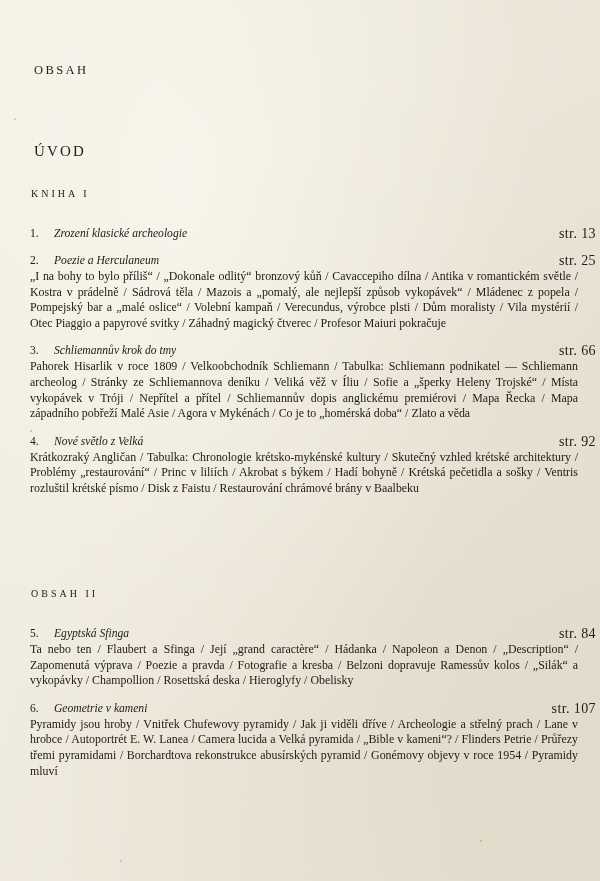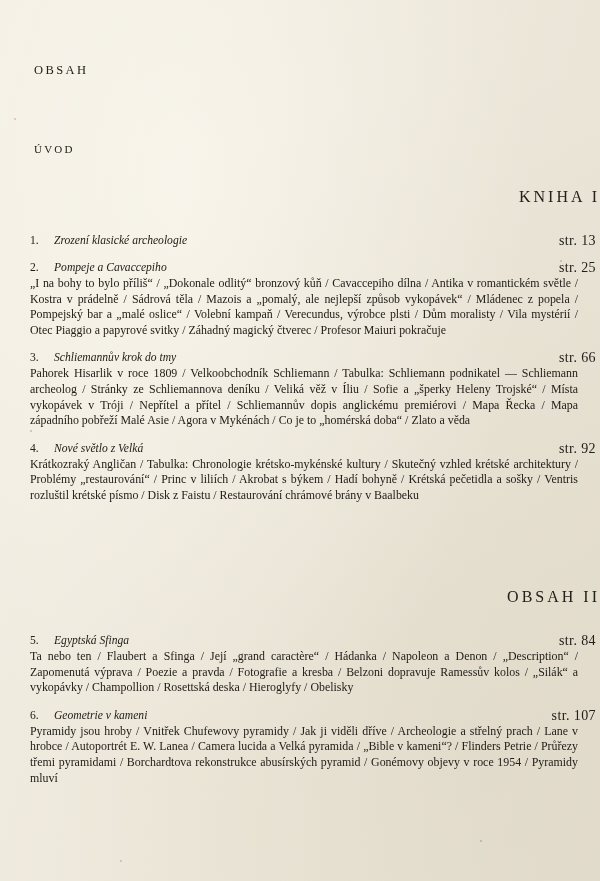--- a/index.html
+++ b/index.html
@@ -42,28 +42,27 @@
     left: 34px;
     top: 63px;
     font-size: 12.5px;
     letter-spacing: 2.4px;
     font-family: "Liberation Serif", serif;
   }
   .heading-uvod {
     position: absolute;
     left: 34px;
     top: 143px;
-    font-size: 11px;
+    font-size: 15px;
     letter-spacing: 2.2px;
   }
   .book-heading {
-    font-size: 16px;
+    font-size: 10px;
     letter-spacing: 3.0px;
-    margin: 0 0 0 16px;
-    text-align: right;
+    margin: 0 0 0 31px;
   }
   .entries {
     margin: 0;
   }
   .entry {
     position: relative;
     margin: 0 0 0 0;
     padding: 0 22px 0 54px;
   }
   .entry-title-line {
@@ -127,21 +126,21 @@
         <div class="entry-title-line">
           <span class="entry-num">1.</span>
           <span>Zrození klasické archeologie</span>
           <span class="entry-page">str. 13</span>
         </div>
       </div>
 
       <div class="entry" style="margin-top:12px;">
         <div class="entry-title-line">
           <span class="entry-num">2.</span>
-          <span>Pompeje a Cavaccepiho</span>
+          <span>Poezie a Herculaneum</span>
           <span class="entry-page">str. 25</span>
         </div>
         <div class="entry-body">„I na bohy to bylo příliš“ / „Dokonale odlitý“ bronzový kůň / Cavaccepiho dílna / Antika v romantickém světle / Kostra v prádelně / Sádrová těla / Mazois a „pomalý, ale nejlepší způsob vykopávek“ / Mládenec z popela / Pompejský bar a „malé oslice“ / Volební kampaň / Verecundus, výrobce plsti / Dům moralisty / Vila mystérií / Otec Piaggio a papyrové svitky / Záhadný magický čtverec / Profesor Maiuri pokračuje</div>
       </div>
 
       <div class="entry" style="margin-top:12px;">
         <div class="entry-title-line">
           <span class="entry-num">3.</span>
           <span>Schliemannův krok do tmy</span>
           <span class="entry-page">str. 66</span>

